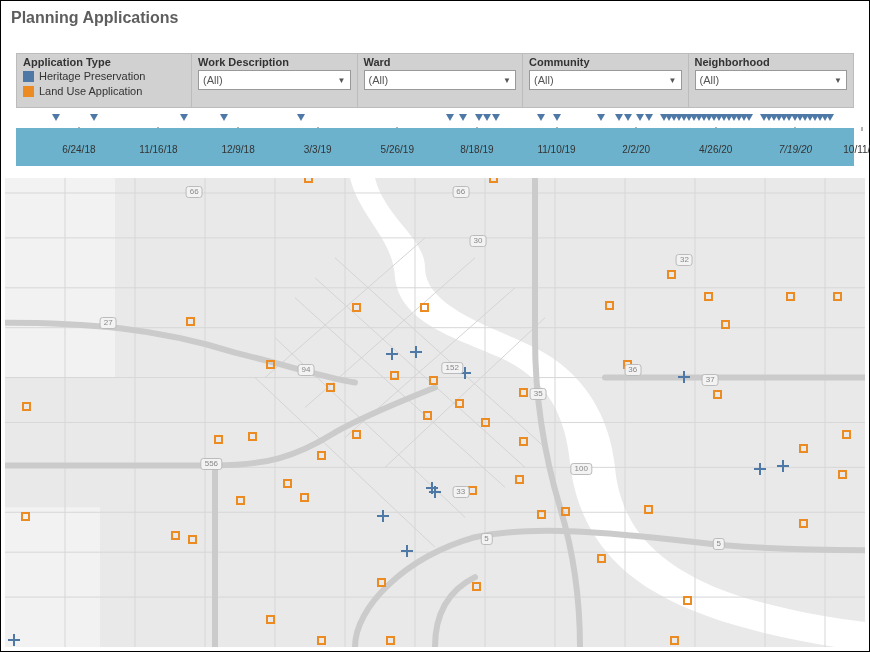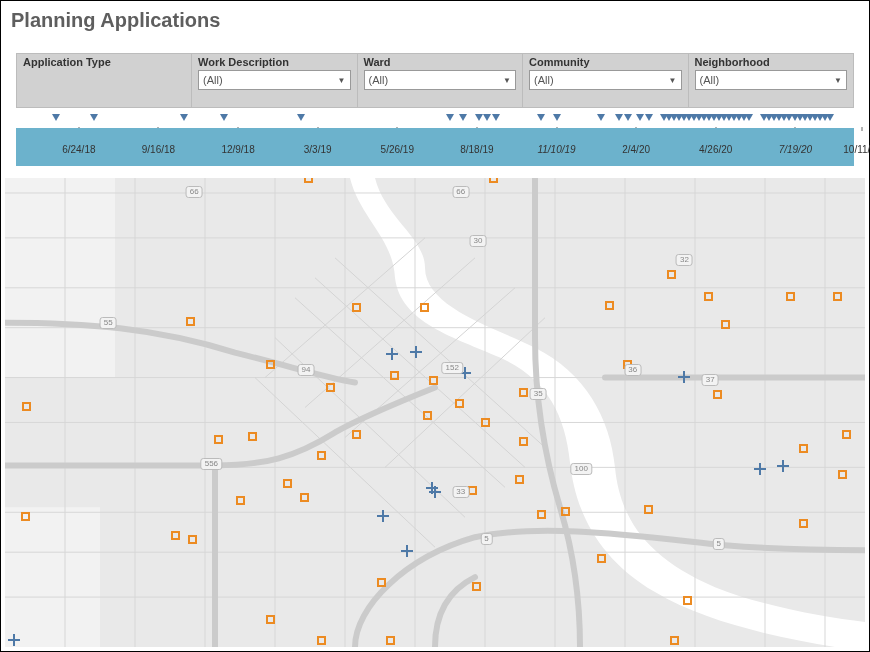--- a/index.html
+++ b/index.html
@@ -17,21 +17,21 @@
     height: 652px;
     border: 1px solid #000;
     box-sizing: border-box;
     position: relative;
     background:#fff;
   }
   
   .title {
     position:absolute;
     left:10px; top:8px;
-    font-size:20px;
+    font-size:16px;
     font-weight:bold;
     color:#5e5e5e;
   }
   
   .filterbar {
     position:absolute;
     left:15px; right:15px; top:52px;
     height:55px;
     background:#d1d1d1;
     border:1px solid #bcbcbc;
@@ -182,20 +182,30 @@
 </style>
 </head>
 <body>
 <div class="root">
 
   <div class="title">Planning Applications</div>
 
   <div class="filterbar">
     <div class="cell" style="width:175px;">
       <div class="cell-label">Application Type</div>
+      <div class="legend-items">
+        <div class="legend-item">
+          <span class="swatch blue"></span>
+          <span>Heritage Preservation</span>
+        </div>
+        <div class="legend-item">
+          <span class="swatch orange"></span>
+          <span>Land Use Application</span>
+        </div>
+      </div>
     </div>
 
     <div class="cell" style="flex:1;">
       <div class="cell-label">Work Description</div>
       <div class="dd">
         <span>(All)</span>
         <span class="caret">▼</span>
       </div>
     </div>
     <div class="cell" style="flex:1;">
@@ -279,27 +289,27 @@
         <div class="tl-tickline" style="left: 45.5%;"></div>
         <div class="tl-tickline" style="left: 55%;"></div>
         <div class="tl-tickline" style="left: 64.5%;"></div>
         <div class="tl-tickline" style="left: 74%;"></div>
         <div class="tl-tickline" style="left: 83.5%;"></div>
         <div class="tl-tickline" style="left: 93%;"></div>
         <div class="tl-tickline" style="left: 101%;"></div>
       </div>
     <div class="timeline-band" id="tl-band">
     <div class="tl-ticklabel" style="left: 7.5%;">6/24/18</div>
-        <div class="tl-ticklabel" style="left: 17%;">9/16/18</div>
+        <div class="tl-ticklabel" style="left: 17%;">11/16/18</div>
         <div class="tl-ticklabel" style="left: 26.5%;">12/9/18</div>
         <div class="tl-ticklabel" style="left: 36%;">3/3/19</div>
         <div class="tl-ticklabel" style="left: 45.5%;">5/26/19</div>
         <div class="tl-ticklabel" style="left: 55%;">8/18/19</div>
-        <div class="tl-ticklabel" style="left: 64.5%; font-style: italic;">11/10/19</div>
-        <div class="tl-ticklabel" style="left: 74%;">2/4/20</div>
+        <div class="tl-ticklabel" style="left: 64.5%;">11/10/19</div>
+        <div class="tl-ticklabel" style="left: 74%;">2/2/20</div>
         <div class="tl-ticklabel" style="left: 83.5%;">4/26/20</div>
         <div class="tl-ticklabel" style="left: 93%; font-style: italic;">7/19/20</div>
         <div class="tl-ticklabel" style="left: 101%;">10/11/20</div>
       </div>
   </div>
 
   <div class="map">
     <svg class="mapbg" viewBox="0 0 860 470" preserveAspectRatio="none">
       <rect x="0" y="0" width="860" height="470" fill="#e9e9e9"></rect>
 
@@ -417,21 +427,21 @@
         <div class="pt-plus" style="left: 50%; top: 67%;"></div>
         <div class="pt-plus" style="left: 44%; top: 72%;"></div>
         <div class="pt-plus" style="left: 46.8%; top: 79.5%;"></div>
         <div class="pt-plus" style="left: 79%; top: 42.5%;"></div>
         <div class="pt-plus" style="left: 1%; top: 98.5%;"></div>
         <div class="hwy" style="left: 22%; top: 3%;">66</div>
         <div class="hwy" style="left: 53%; top: 3%;">66</div>
         <div class="hwy" style="left: 55%; top: 13.5%;">30</div>
         <div class="hwy" style="left: 79%; top: 17.5%;">32</div>
         <div class="hwy" style="left: 35%; top: 41%;">94</div>
-        <div class="hwy" style="left: 12%; top: 31%;">55</div>
+        <div class="hwy" style="left: 12%; top: 31%;">27</div>
         <div class="hwy" style="left: 82%; top: 43%;">37</div>
         <div class="hwy" style="left: 73%; top: 41%;">36</div>
         <div class="hwy" style="left: 24%; top: 61%;">556</div>
         <div class="hwy" style="left: 52%; top: 40.5%;">152</div>
         <div class="hwy" style="left: 67%; top: 62%;">100</div>
         <div class="hwy" style="left: 62%; top: 46%;">35</div>
         <div class="hwy" style="left: 56%; top: 77%;">5</div>
         <div class="hwy" style="left: 53%; top: 67%;">33</div>
         <div class="hwy" style="left: 83%; top: 78%;">5</div>
       </div>

